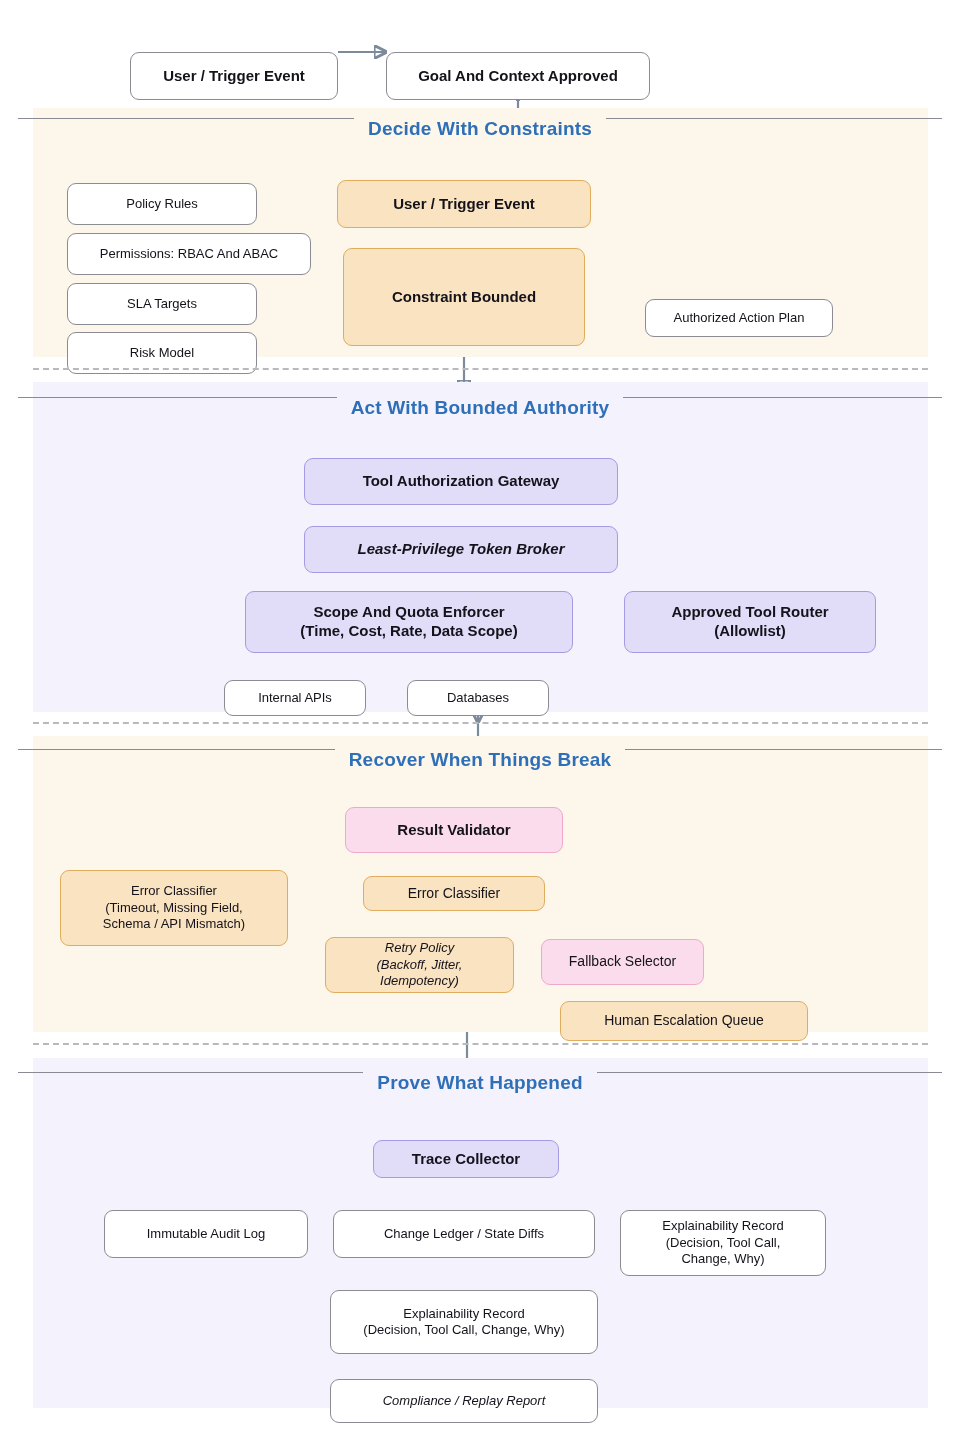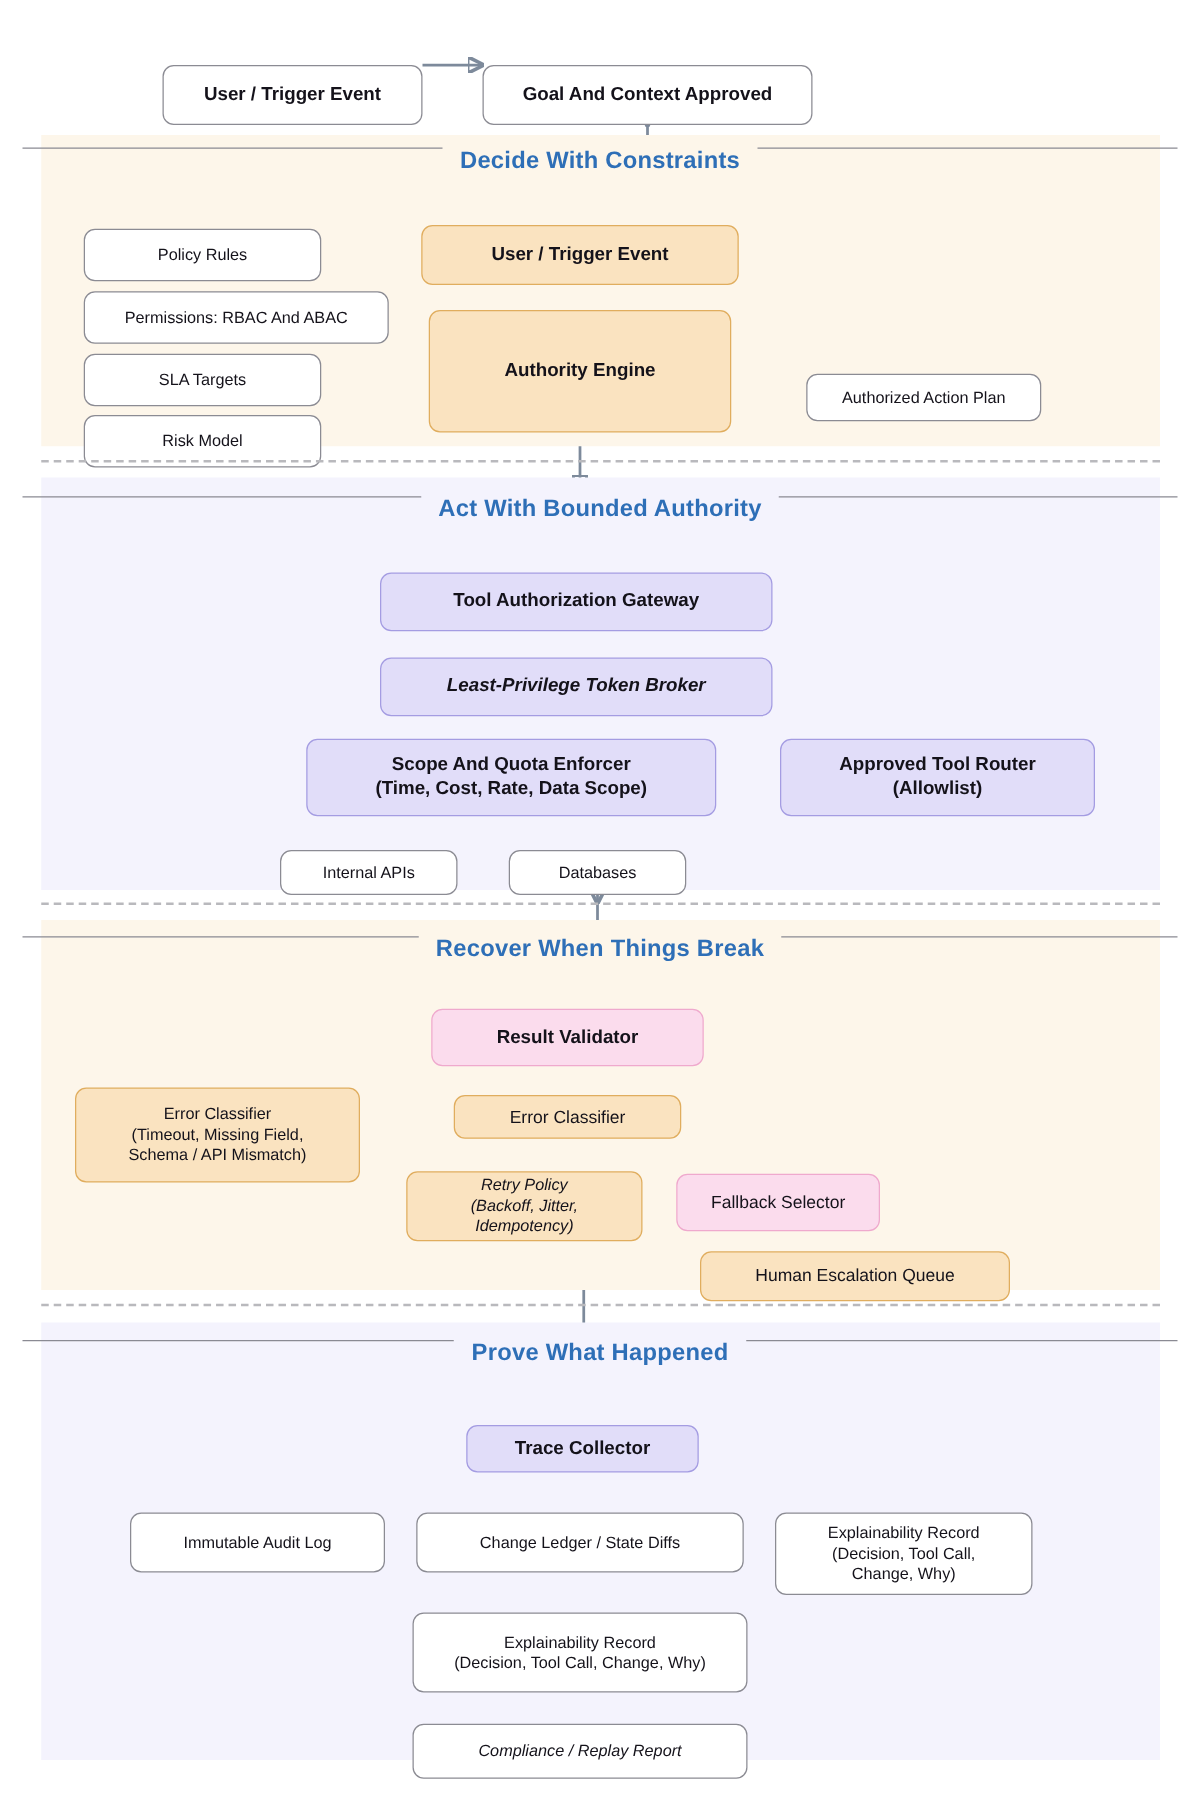--- a/index.html
+++ b/index.html
@@ -183,21 +183,21 @@
     <span class="lbl">SLA Targets</span>
   </div>
   <div class="node n-white fs13" style="left:67px; top:308px; width:190px; height:42px;">
     <span class="lbl">Risk Model</span>
   </div>
 
   <div class="node n-orange fs15 bold" style="left:337px; top:156px; width:254px; height:48px;">
     <span class="lbl">User / Trigger Event</span>
   </div>
   <div class="node n-orange fs15 bold" style="left:343px; top:224px; width:242px; height:98px;">
-    <span class="lbl">Authority Engine</span>
+    <span class="lbl">Constraint Bounded</span>
   </div>
   <div class="node n-white fs13" style="left:645px; top:275px; width:188px; height:38px;">
     <span class="lbl">Authorized Action Plan</span>
   </div>
 
   <div class="divider" style="top:368px;"></div>
 
   <div class="panel lilac" style="top:382px; height:330px;"></div>
 
   <div class="sec-head" style="top:397px; height:24px;">

